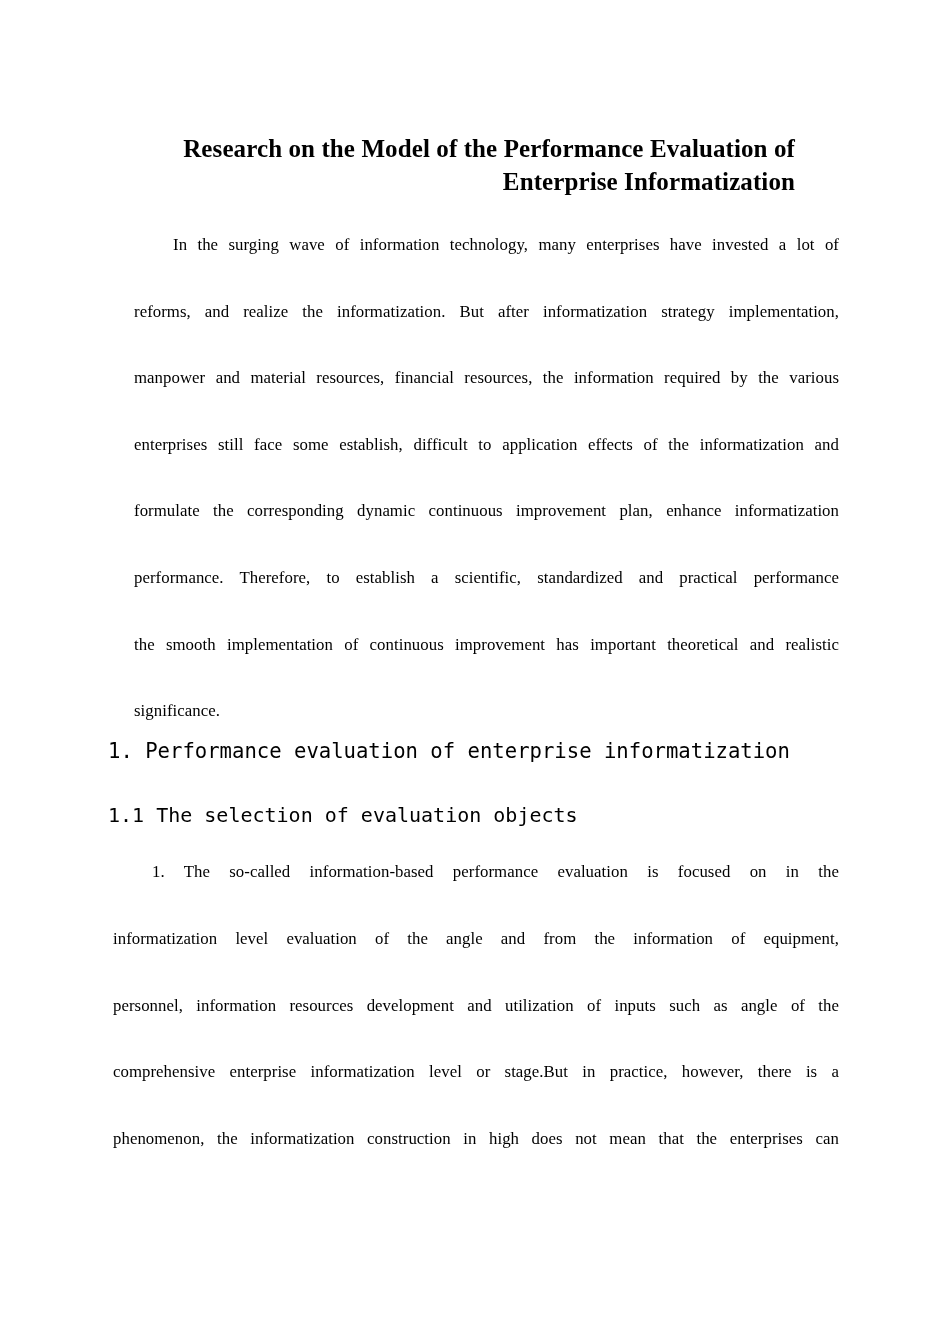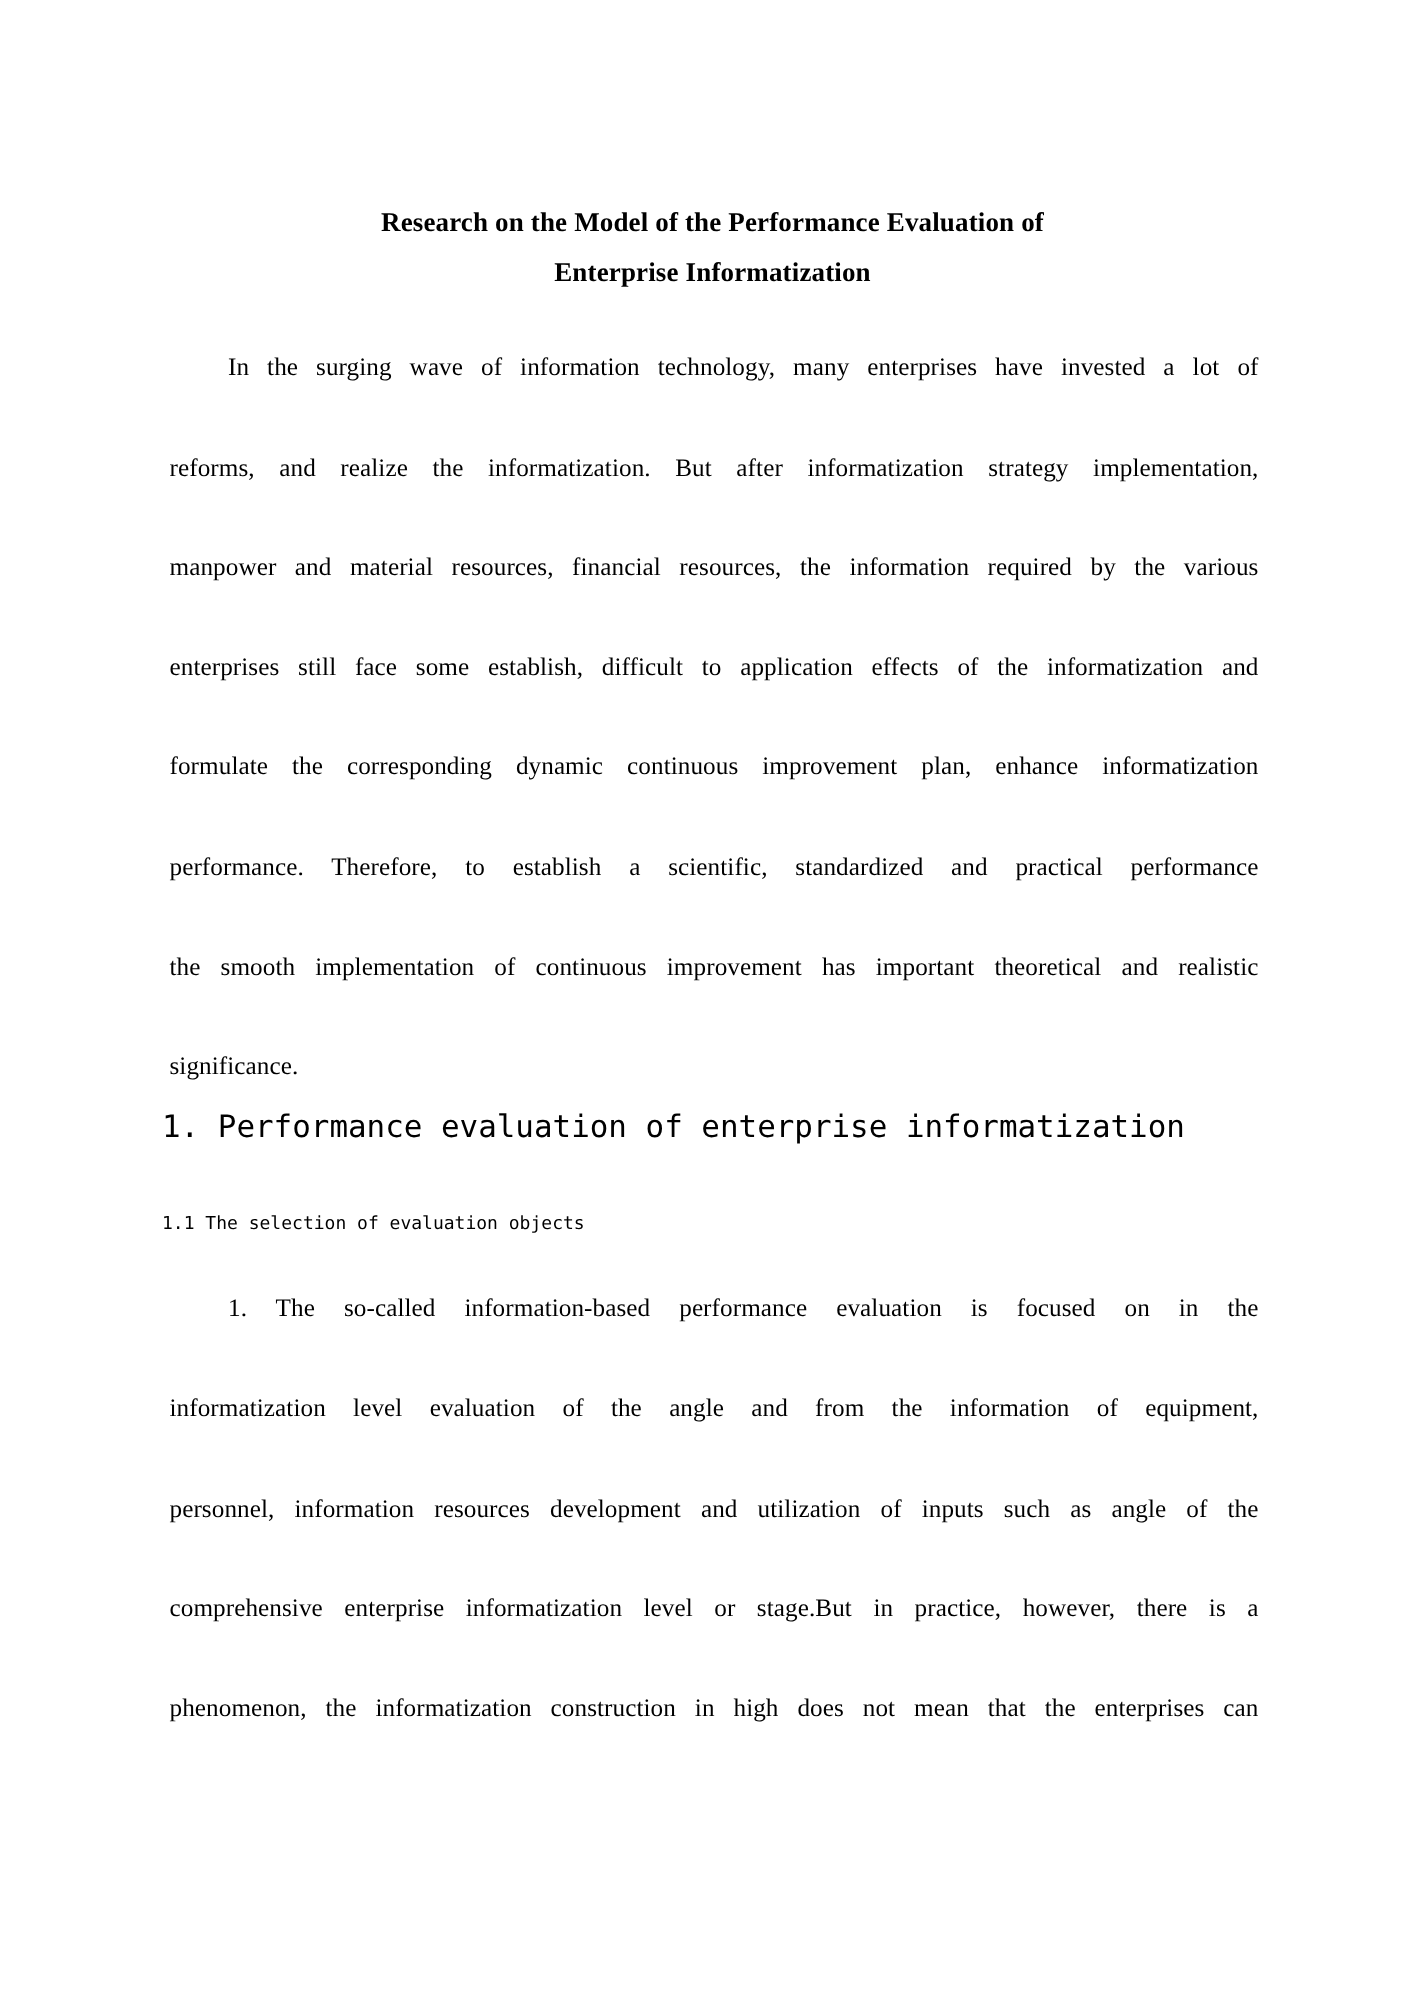--- a/index.html
+++ b/index.html
@@ -31,23 +31,23 @@
     top: 0;
     width: 726px;
   }
 
   
   .doc-title {
     margin: 0;
     padding: 0;
     font-family: "Liberation Serif", "DejaVu Serif", serif;
     font-weight: bold;
-    font-size: 18px;
+    font-size: 25px;
     line-height: 33px;
-    text-align: center;
+    text-align: right;
     letter-spacing: 0.1px;
     padding-top: 132px;
     width: 640px;
     margin-left: 42px;
   }
 
   
   .para {
     margin: 0;
     padding: 0;
@@ -57,20 +57,21 @@
     text-align: justify;
     text-justify: inter-word;
     text-indent: 39px;
     letter-spacing: 0.05px;
     -webkit-hyphens: none;
     hyphens: none;
   }
 
   .para.first-body {
     margin-top: 30px;
+    margin-left: 21px;
   }
 
   
   .para .ln {
     display: block;
     text-align: justify;
     text-indent: 0;
   }
   .para .ln::after {
     content: "";
@@ -97,21 +98,21 @@
     line-height: 30px;
     letter-spacing: 0px;
     white-space: nowrap;
   }
   .h-sec.level1 {
     margin-top: 9px;
     font-size: 20.6px;
   }
   .h-sec.level2 {
     margin-top: 34px;
-    font-size: 12px;
+    font-size: 20px;
   }
   .h-sec + .para {
     margin-top: 25px;
   }
 </style>
 </head>
 <body>
 
 <div class="page">
   <div class="content">

